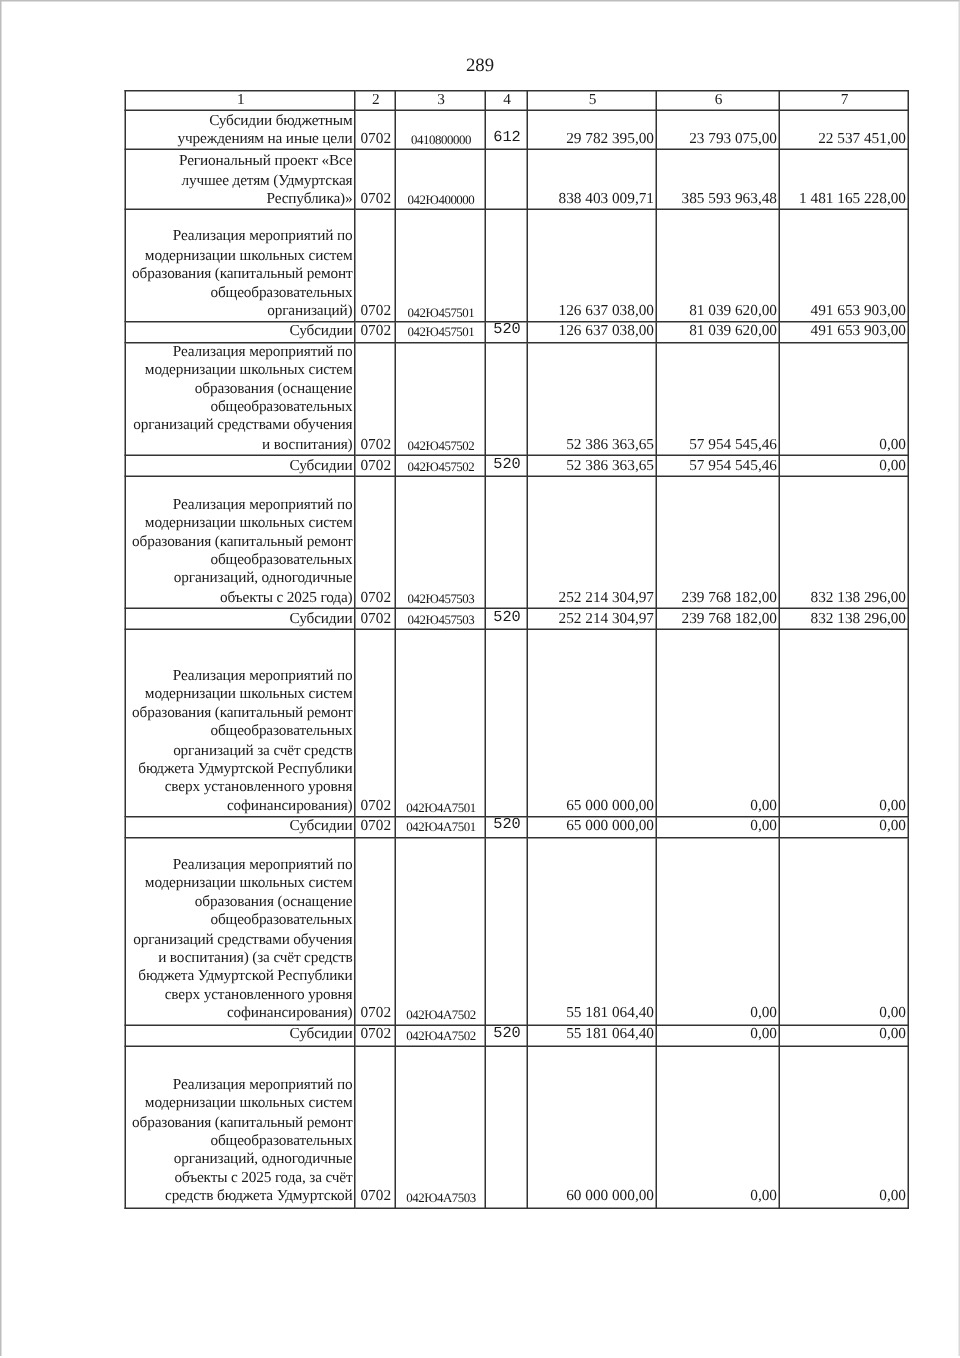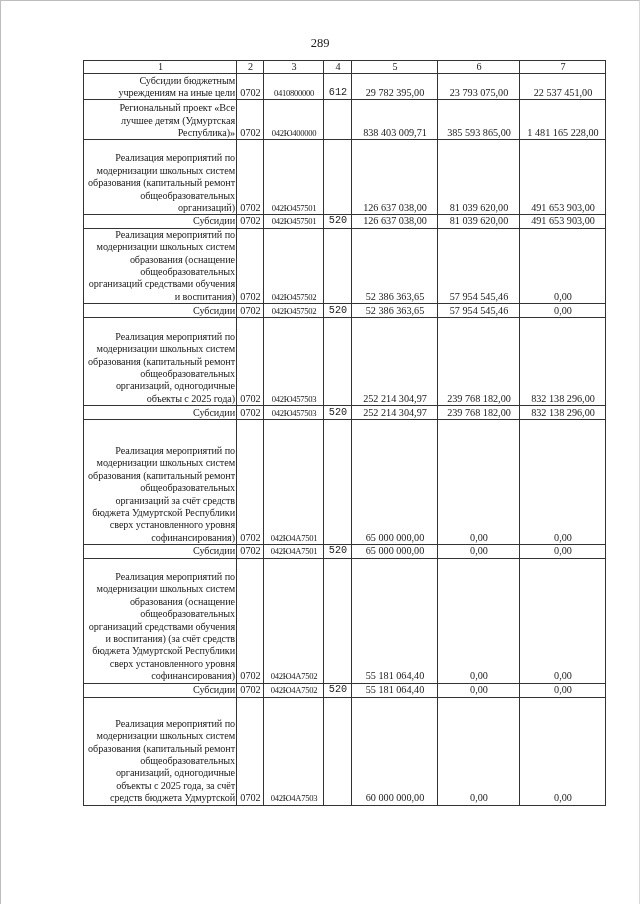--- a/index.html
+++ b/index.html
@@ -9,21 +9,21 @@
          border-top:1px solid #bdbdbd; border-left:1px solid #bdbdbd; border-right:1px solid #d8d8d8; }
   .page-number { position:absolute; top:36px; left:0; width:640px; text-align:center; font-size:12.5px; }
   table.budget { position:absolute; left:83px; top:60px; border-collapse:collapse; table-layout:fixed;
          width:522px; font-size:10.2px; line-height:12.4px; }
   table.budget td { border:1px solid #333; padding:0 1px 0 2px; vertical-align:bottom; overflow:hidden; white-space:nowrap; }
   table.budget tr.hdr td { text-align:center; vertical-align:middle; height:12px; }
   td.desc { white-space:normal !important; text-align:right; letter-spacing:-0.1px; }
   td.sec { text-align:center; }
   td.code { text-align:center; font-size:8.6px; letter-spacing:-0.3px;font-family:Liberation Serif, serif; }
   td.vr { text-align:center;font-family:Liberation Mono, monospace; }
-  td.num { text-align:center; padding-right:1px !important; }
+  td.num { text-align:right; padding-right:1px !important; }
   col.c1{width:153px} col.c2{width:27px} col.c3{width:60px} col.c4{width:28px}
   col.c5{width:86px} col.c6{width:82px} col.c7{width:86px}
   tr.last td { border-bottom:1px solid #333; }
 </style>
 </head>
 <body>
 
 <div class="page-frame"></div>
 <div class="page-number">289</div>
 
@@ -55,21 +55,21 @@
         <td class="num">29 782 395,00</td>
         <td class="num">23 793 075,00</td>
         <td class="num">22 537 451,00</td>
       </tr>
       <tr style="height: 40px;">
         <td class="desc">Региональный проект «Все лучшее детям (Удмуртская Республика)»</td>
         <td class="sec">0702</td>
         <td class="code">042Ю400000</td>
         <td class="vr"></td>
         <td class="num">838 403 009,71</td>
-        <td class="num">385 593 865,00</td>
+        <td class="num">385 593 963,48</td>
         <td class="num">1 481 165 228,00</td>
       </tr>
       <tr style="height: 75px;">
         <td class="desc">Реализация мероприятий по модернизации школьных систем образования (капитальный ремонт общеобразовательных организаций)</td>
         <td class="sec">0702</td>
         <td class="code">042Ю457501</td>
         <td class="vr"></td>
         <td class="num">126 637 038,00</td>
         <td class="num">81 039 620,00</td>
         <td class="num">491 653 903,00</td>

